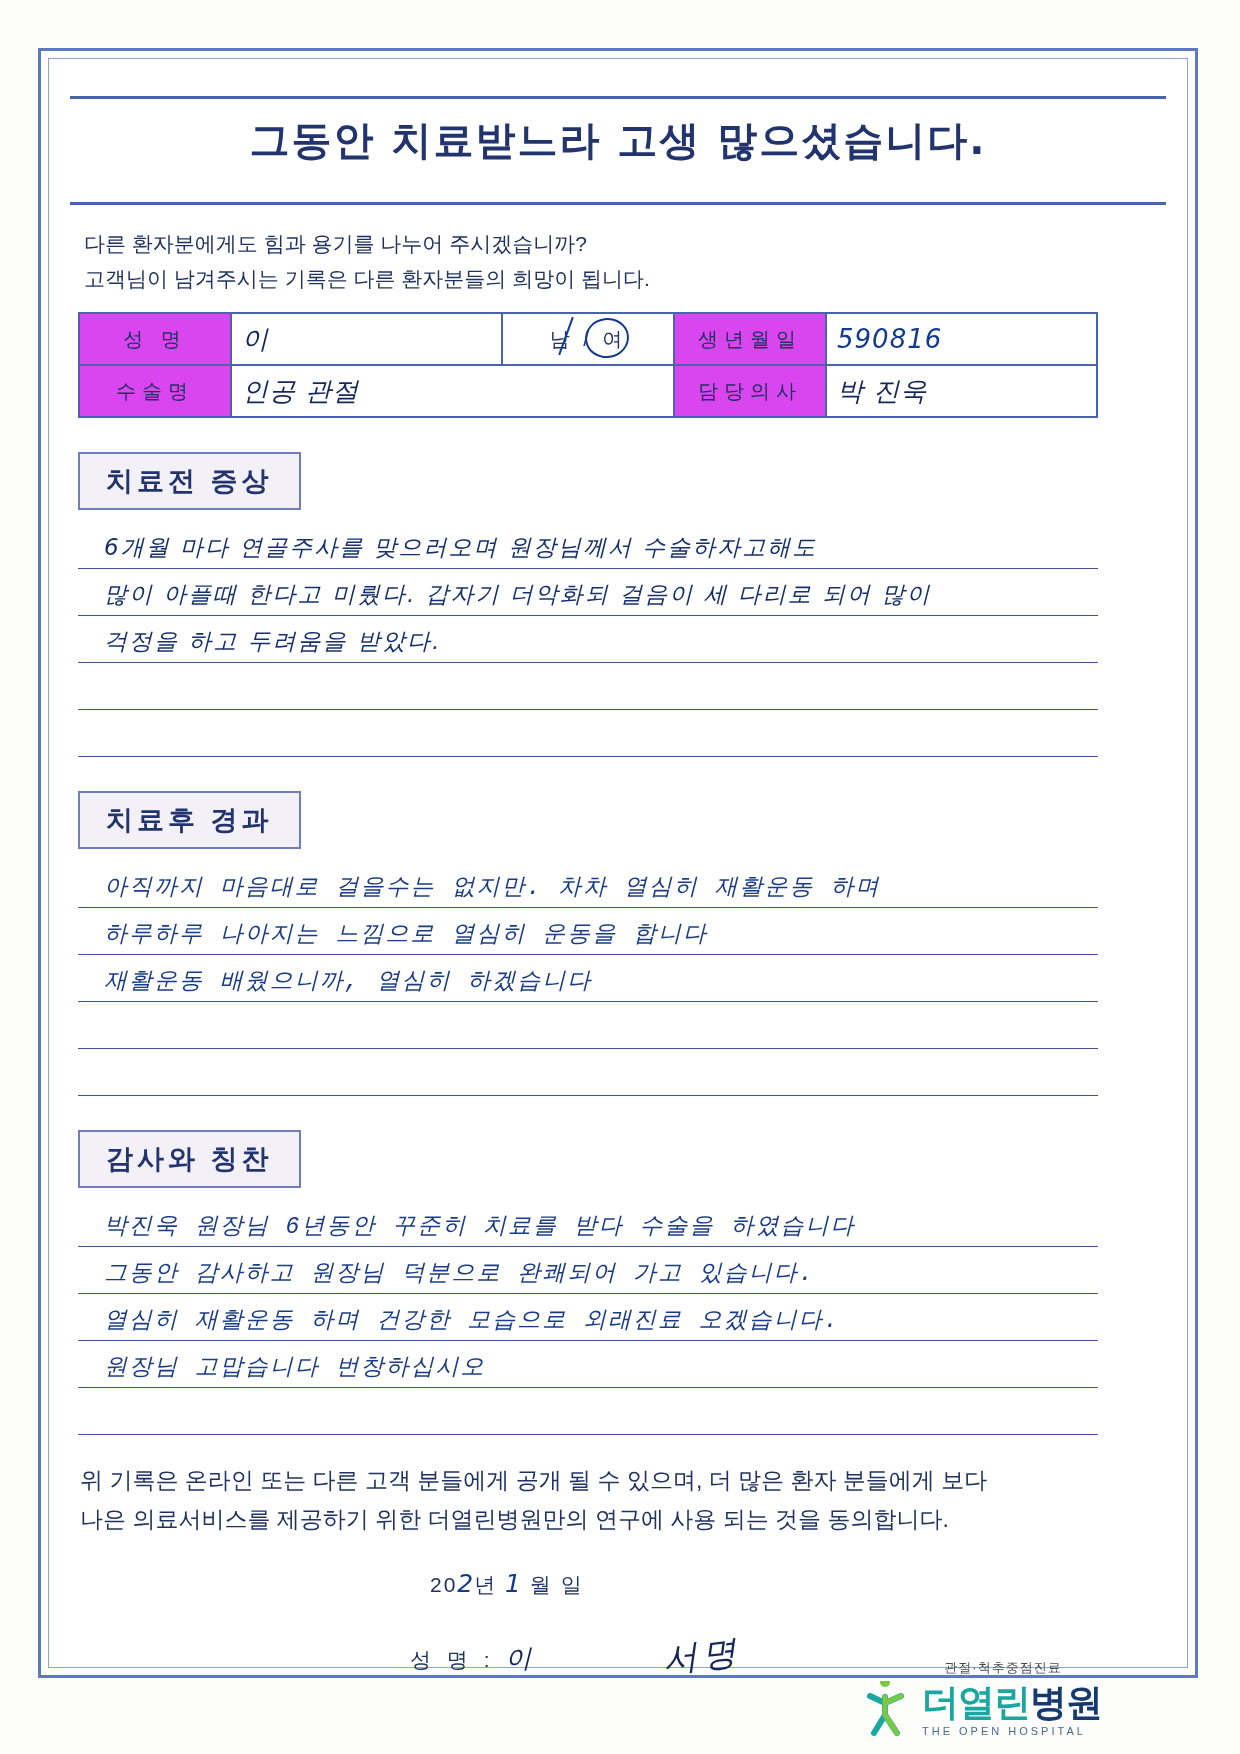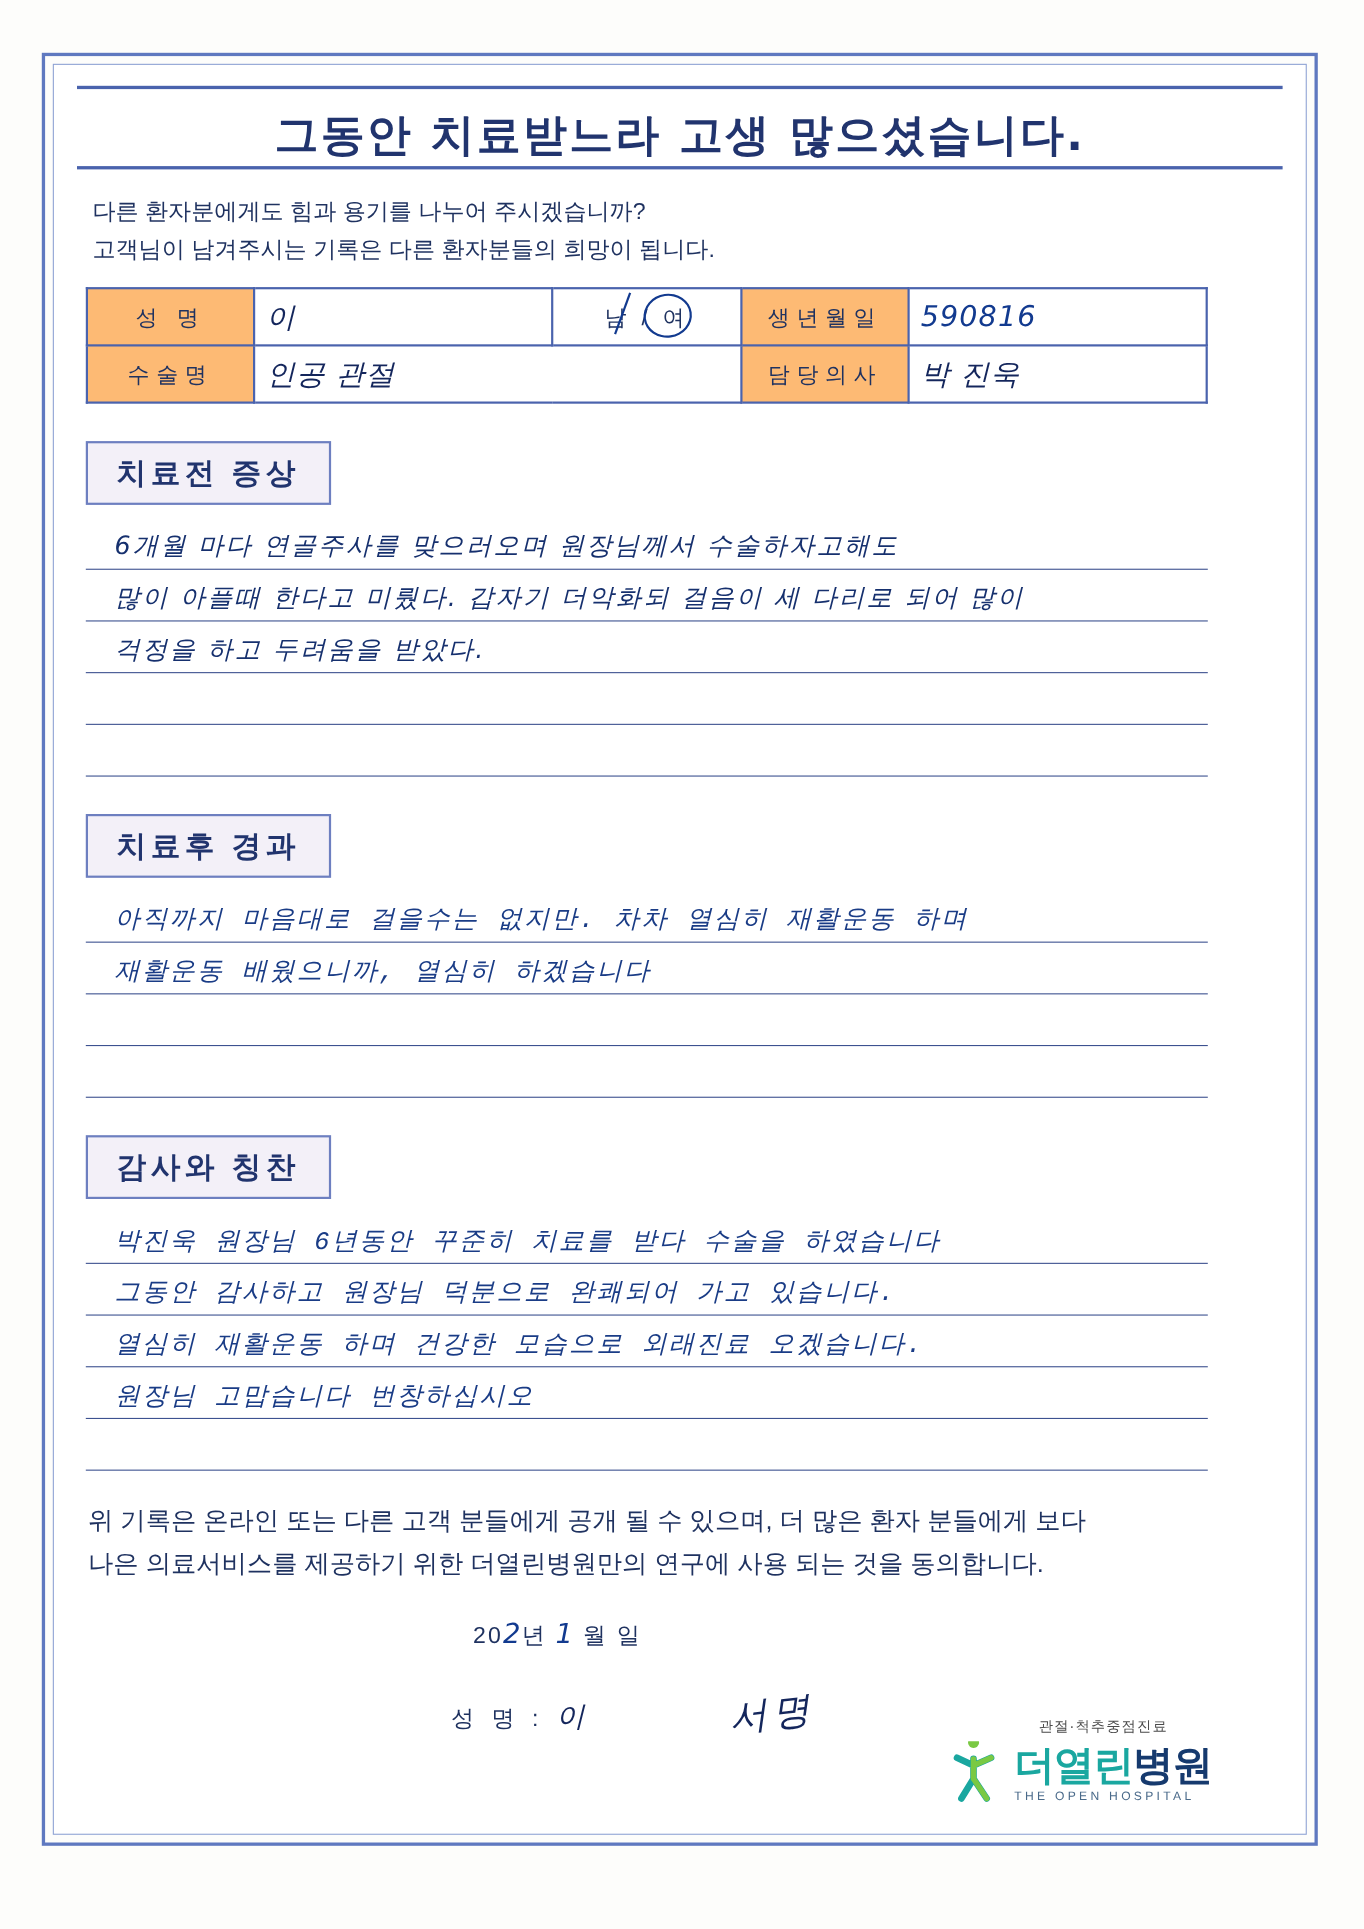--- a/index.html
+++ b/index.html
@@ -41,22 +41,22 @@
   .content {
     position: absolute;
     left: 70px;
     top: 78px;
     width: 1096px;
     height: 1570px;
   }
   
   .title-block {
     position: relative;
-    margin-top: 0;
-    padding: 14px 0 1px 0;
+    margin-top: 18px;
+    padding: 14px 0 34px 0;
     border-top: 3px solid #4a63ad;
     border-bottom: 3px solid #4a63ad;
     text-align: center;
   }
   .title-text {
     font-family: "DejaVu Sans", sans-serif;
     font-size: 40px;
     font-weight: bold;
     letter-spacing: 2px;
     color: #21346e;
@@ -79,21 +79,21 @@
   }
   .info-table td {
     border: 2px solid #4a63ad;
     height: 46px;
     font-size: 20px;
     color: #1f3260;
     padding: 2px 10px;
     vertical-align: middle;
   }
   .lbl {
-    background: #fdba74;
+    background: #d946ef;
     text-align: center;
     letter-spacing: 6px;
     font-size: 20px;
     width: 130px;
   }
   .hand {
     font-family: "DejaVu Sans", sans-serif;
     color: #123a8f;
     font-size: 26px;
     font-style: italic;
@@ -315,20 +315,23 @@
       </div>
     </div>
 
     <div class="section">
       <div class="sec-head">치료후 경과</div>
       <div class="lines">
         <div class="line">
             <span class="writing ink2">아직까지 마음대로 걸을수는 없지만. 차차 열심히 재활운동 하며</span>
           </div>
         <div class="line">
+            <span class="writing ink2">하루하루 나아지는 느낌으로 열심히 운동을 합니다</span>
+          </div>
+        <div class="line">
             <span class="writing ink2">재활운동 배웠으니까, 열심히 하겠습니다</span>
           </div>
         <div class="line">
             <span class="writing ink2"></span>
           </div>
         <div class="line">
             <span class="writing ink2"></span>
           </div>
       </div>
     </div>

